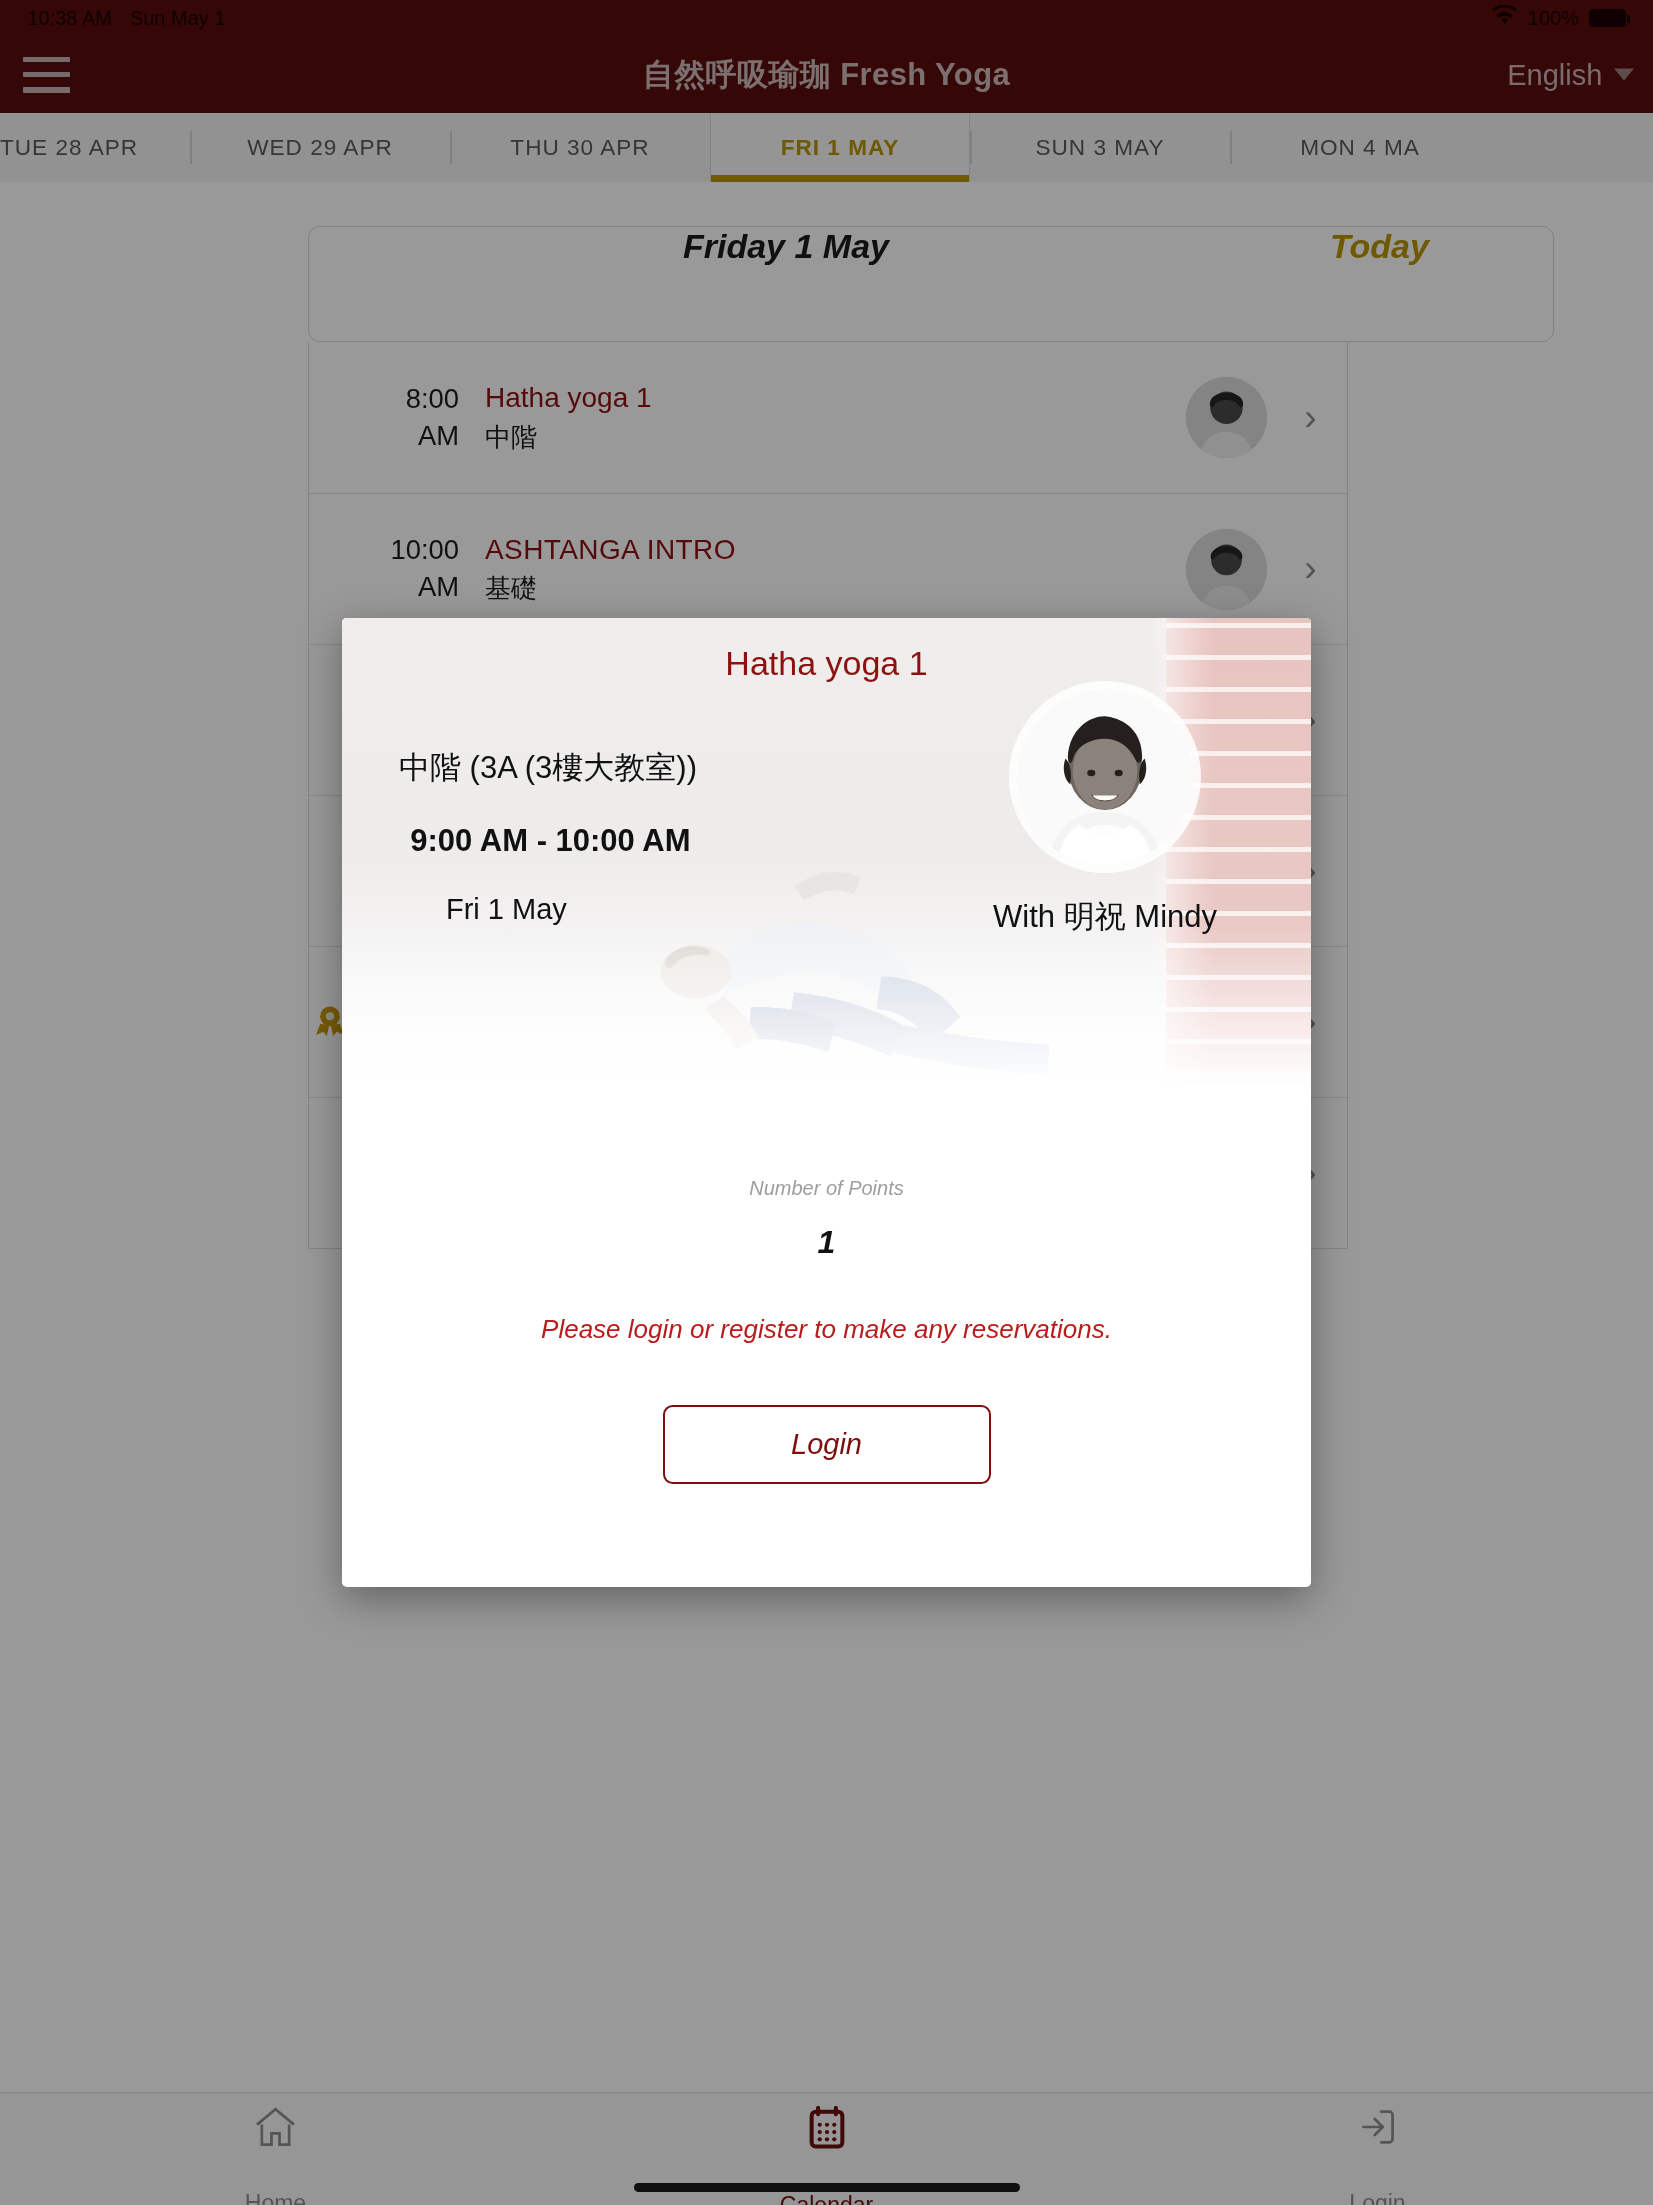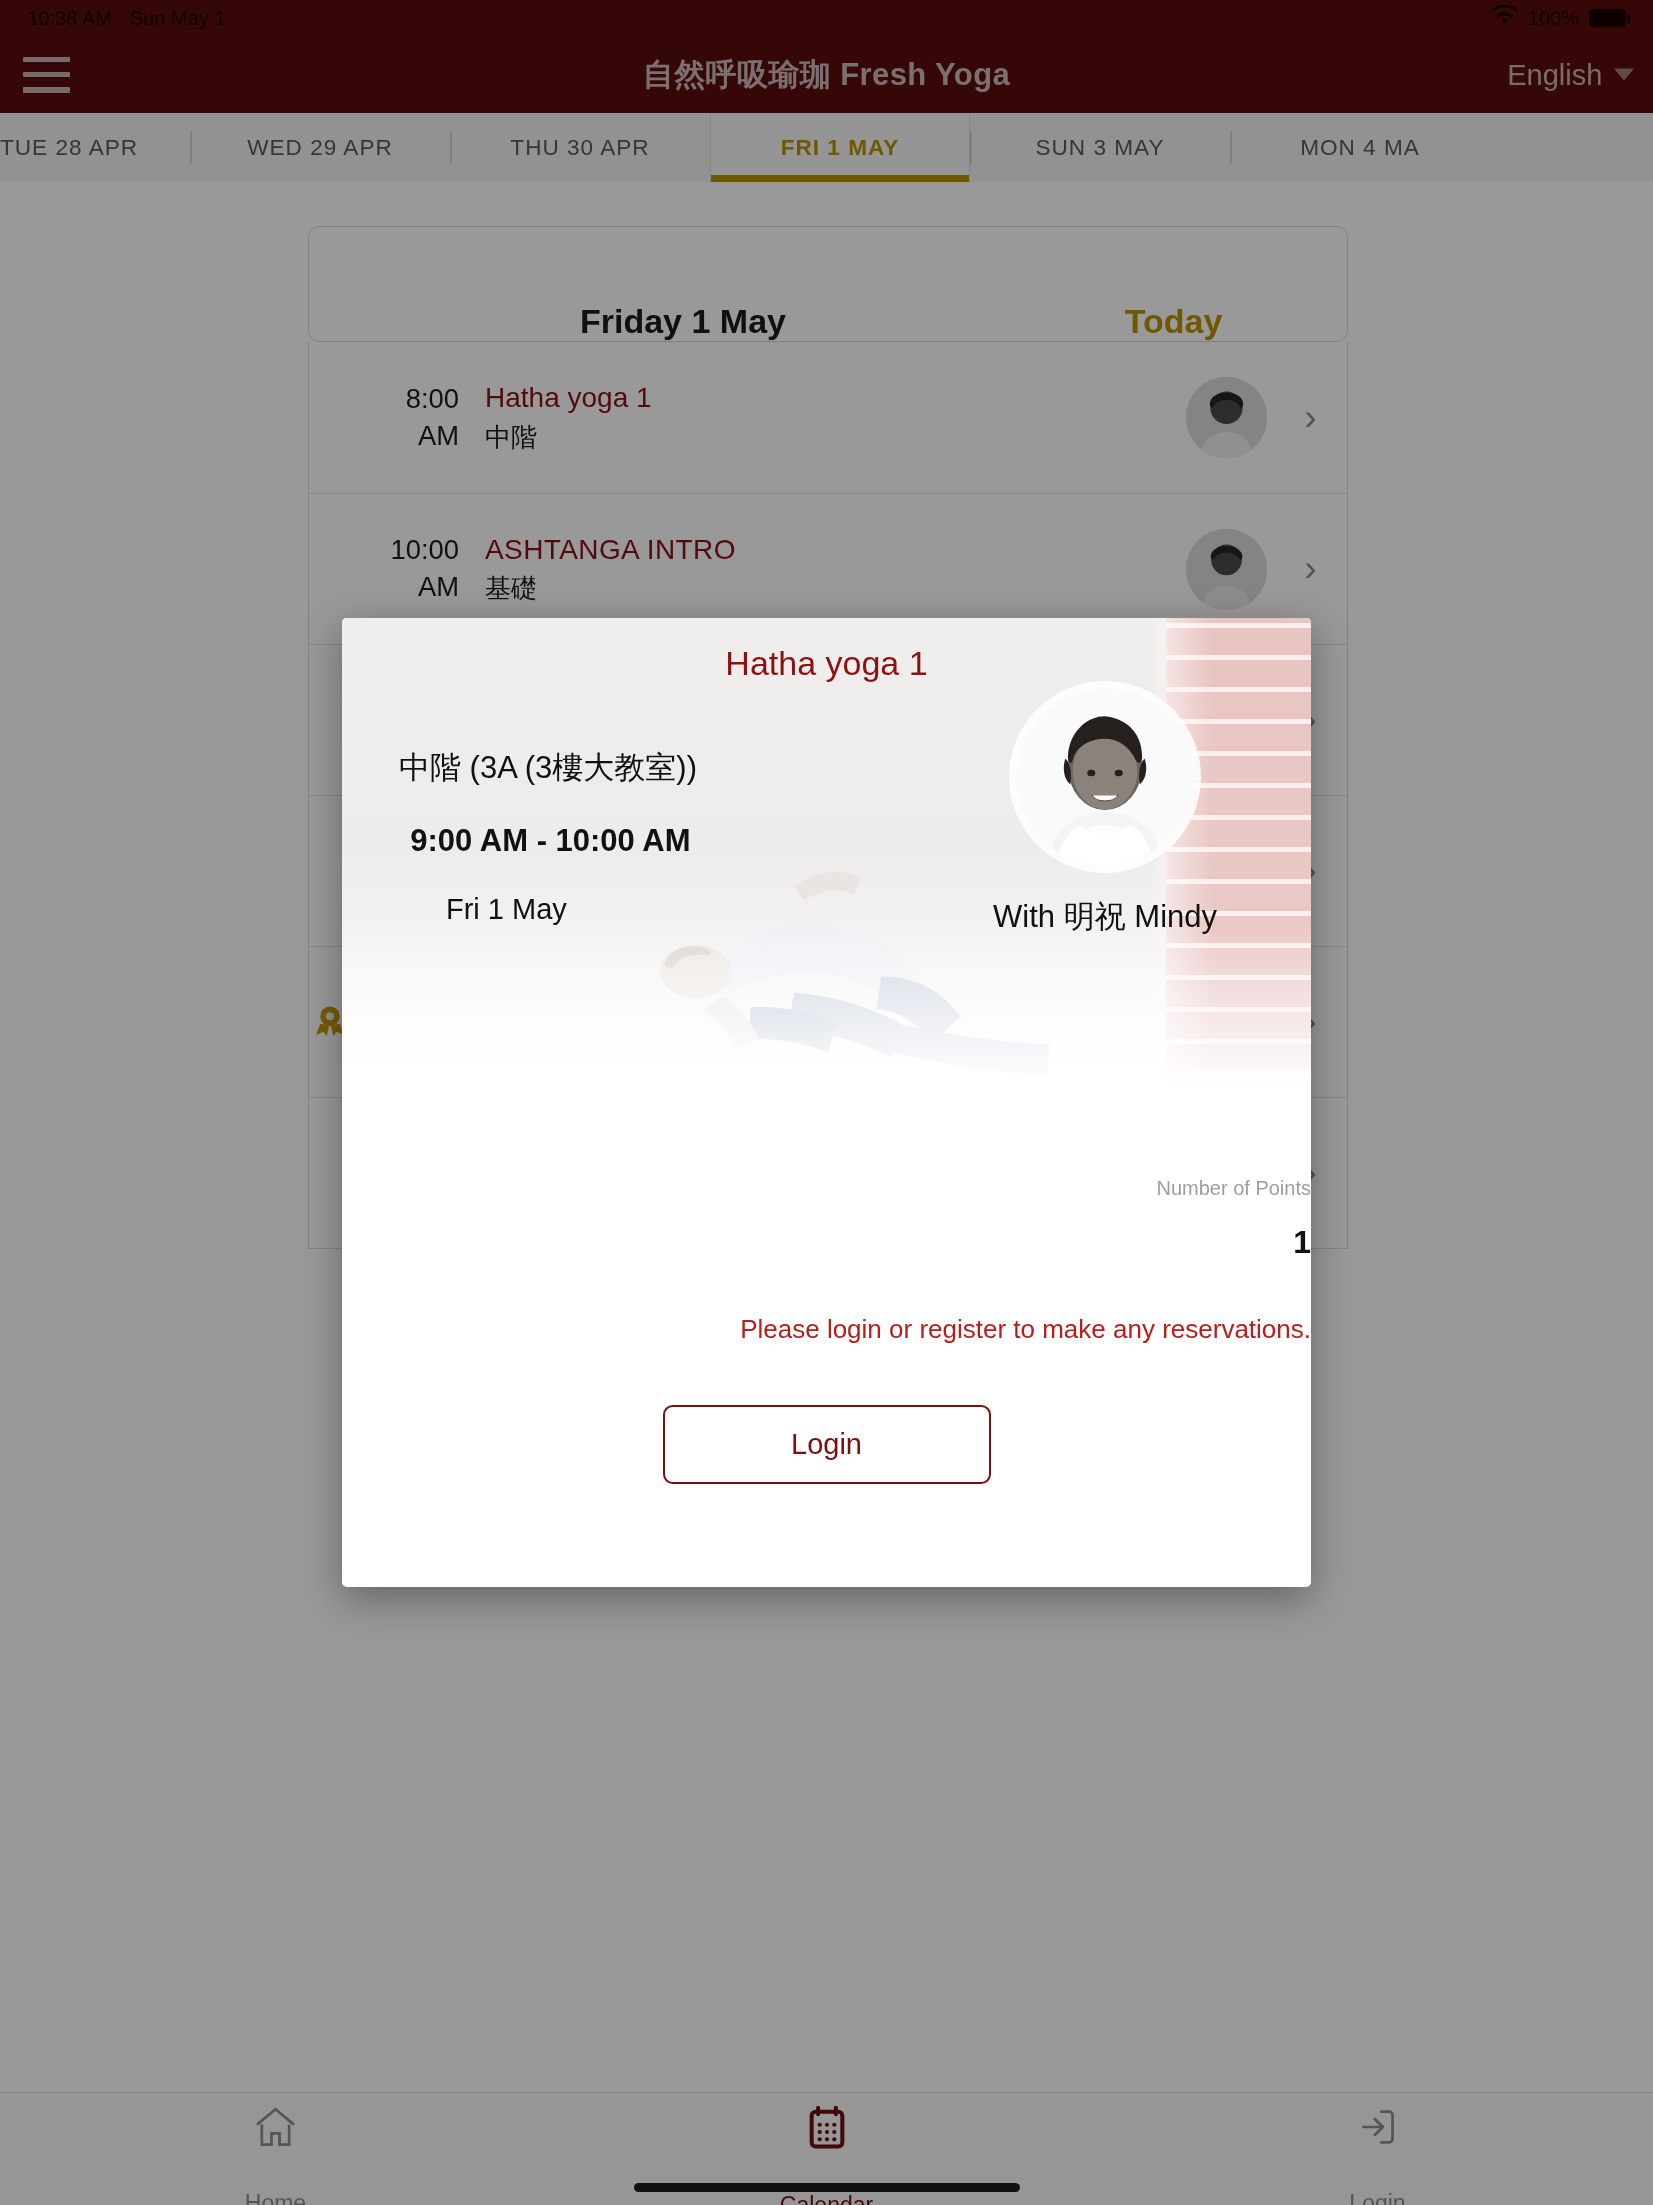--- a/index.html
+++ b/index.html
@@ -101,24 +101,25 @@
   }
 
   
   .sched-wrap {
     position:absolute; top:182px; left:0; width:1653px; bottom:113px;
     background:#ffffff;
     z-index:5;
     overflow:hidden;
   }
   .daycard {
-    position:absolute; left:308px; top:44px; width:1040px; height:116px;
+    position:absolute; left:308px; top:44px; width:1246px; height:116px;
     border:1.6px solid #d8d8d8; border-radius:11.3px;
-    display:flex; align-items:flex-end;
+    display:flex; align-items:flex-start;
     background:#fff;
+    font-style:italic;
   }
   .daycard-title {
     flex:1; text-align:center; font-size:34px; font-weight:bold; color:#1b1b1b;
     padding-left:57px;
   }
   .daycard-today {
     width:347px; text-align:center; font-size:34px; font-weight:bold; color:#b89400;
   }
 
   .sched-list {
@@ -234,21 +235,21 @@
     position:absolute; right:94px; top:71px; z-index:3;
     display:flex; flex-direction:column; align-items:center; gap:31px;
   }
   .teacher-pic {
     width:176px; height:176px; border-radius:50%;
     background:#fbfbfb; overflow:hidden;
     box-shadow:0 0 0 8px rgba(255,255,255,.85);
   }
   .teacher-name { font-size:31px; color:#111; white-space:nowrap; }
 
-  .modal-body { padding:42px 0 0; text-align:right; background:#fff; }
+  .modal-body { padding:42px 0 0; text-align:center; background:#fff;font-style:italic; }
   .pts-label { font-size:20px; color:#9e9e9e; }
   .pts-value { font-size:32px; color:#111; font-weight:bold; margin-top:24px; }
   .notice { font-size:26px; color:#b91c1c; margin-top:53px; }
   .login-btn {
     margin:60px auto 0;
     width:328px; height:79px;
     border:2.4px solid #7d0f0f; border-radius:9.7px;
     background:#fff; color:#7d0f0f; font-size:29px;
     display:flex; align-items:center; justify-content:center;
     cursor:pointer;

